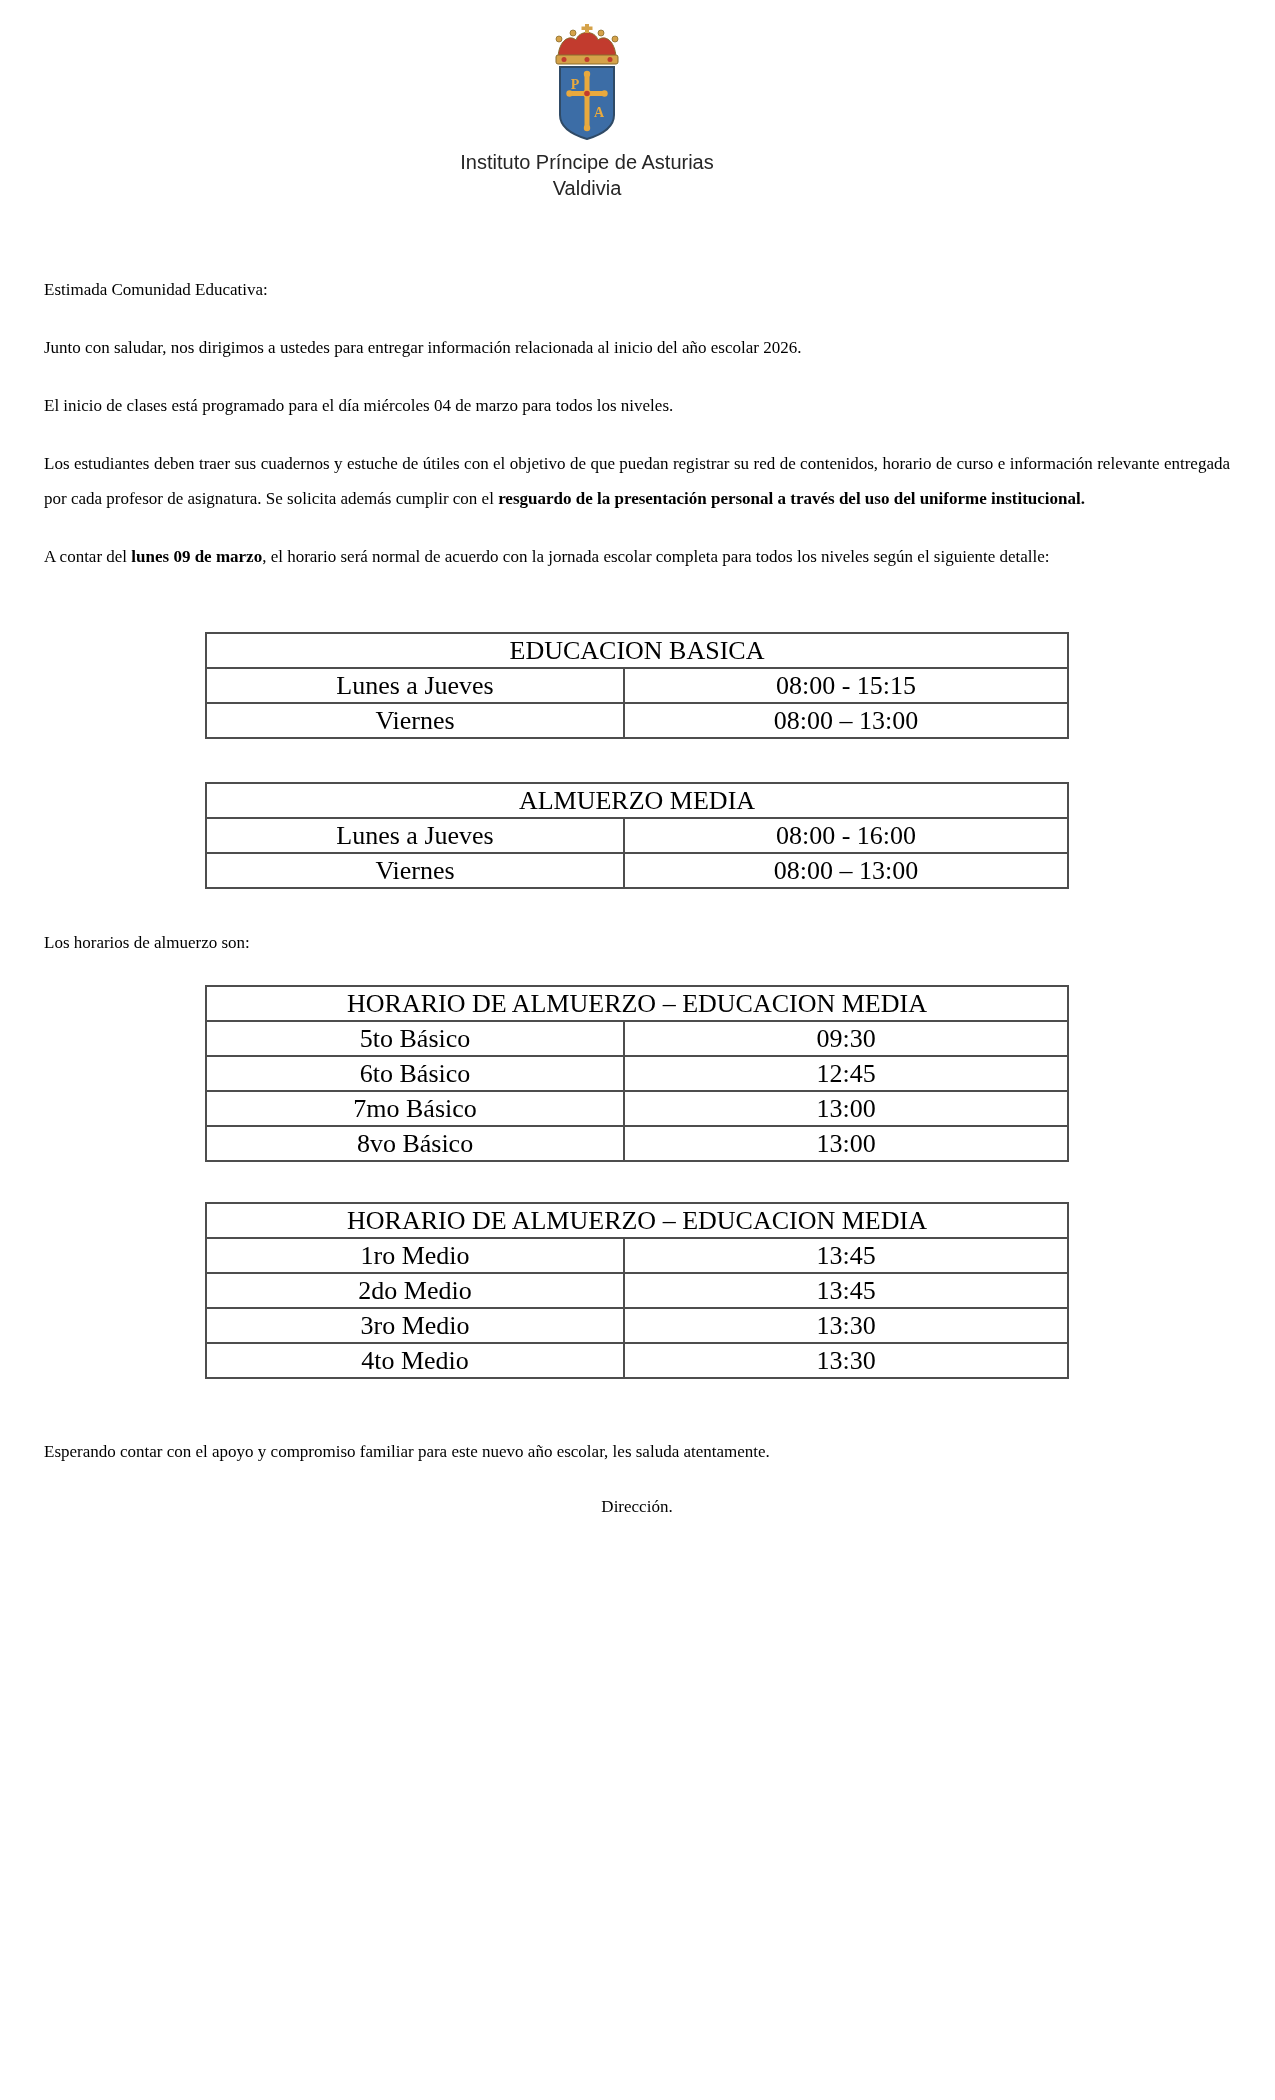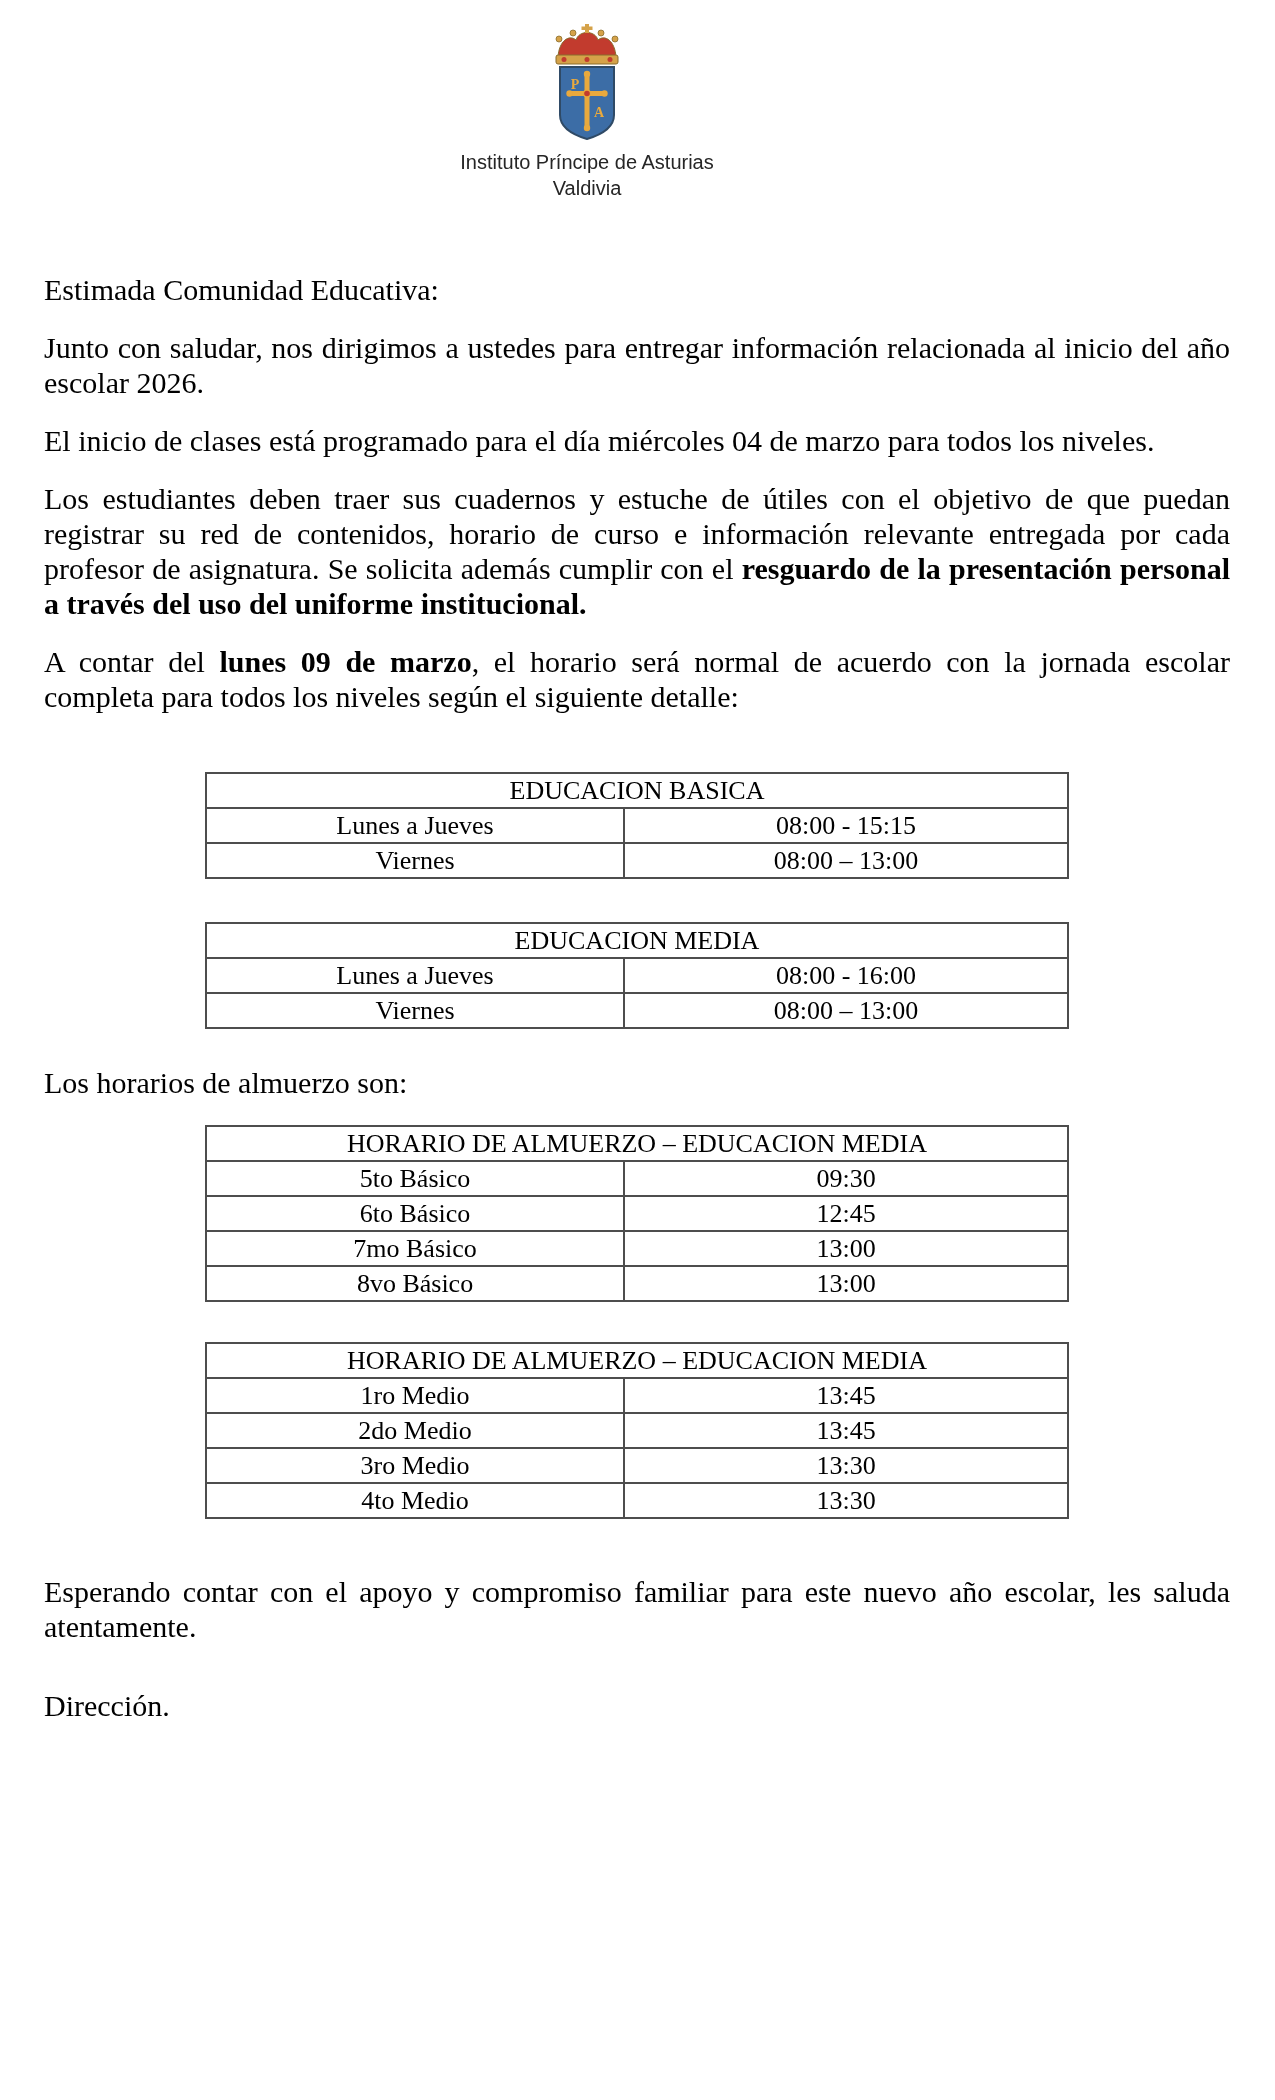--- a/index.html
+++ b/index.html
@@ -31,31 +31,31 @@
   .inst-city {
     font-family: "Liberation Sans", sans-serif;
     font-size: 20px;
     line-height: 26px;
     color: #262626;
   }
 
   
   .letter-body { margin-top: 71px; }
   .letter-body p {
-    font-size: 30px;
+    font-size: 17px;
     line-height: 35px;
     margin: 0 0 23px 0;
   }
   p.just { text-align: justify; }
   p.no-bot { margin-bottom: 16px; }
   .b { font-weight: bold; }
 
   p.almuerzo-intro { margin: 36px 0 0 0; }
   p.closing { margin: 55px 0 0 0; }
-  p.signature { margin: 44px 0 0 0; }
+  p.signature { margin: 20px 0 0 0; text-align: center; }
 
   
   table.sched {
     width: 864px;
     border-collapse: collapse;
     table-layout: fixed;
     font-size: 26px;
     margin: 0 auto;
   }
   table.sched td {
@@ -147,21 +147,21 @@
     </tbody>
       </table>
 
     <table class="sched" id="table-1">
       <colgroup>
           <col class="c-left">
           <col class="c-right">
         </colgroup>
       <tbody>
           <tr>
-        <td class="t-title" colspan="2">EDUCACION MEDIA</td>
+        <td class="t-title" colspan="2">ALMUERZO MEDIA</td>
       </tr>
       <tr>
         <td>Lunes a Jueves</td>
         <td>08:00 - 16:00</td>
       </tr>
       <tr>
         <td>Viernes</td>
         <td>08:00 – 13:00</td>
       </tr>
     </tbody>

